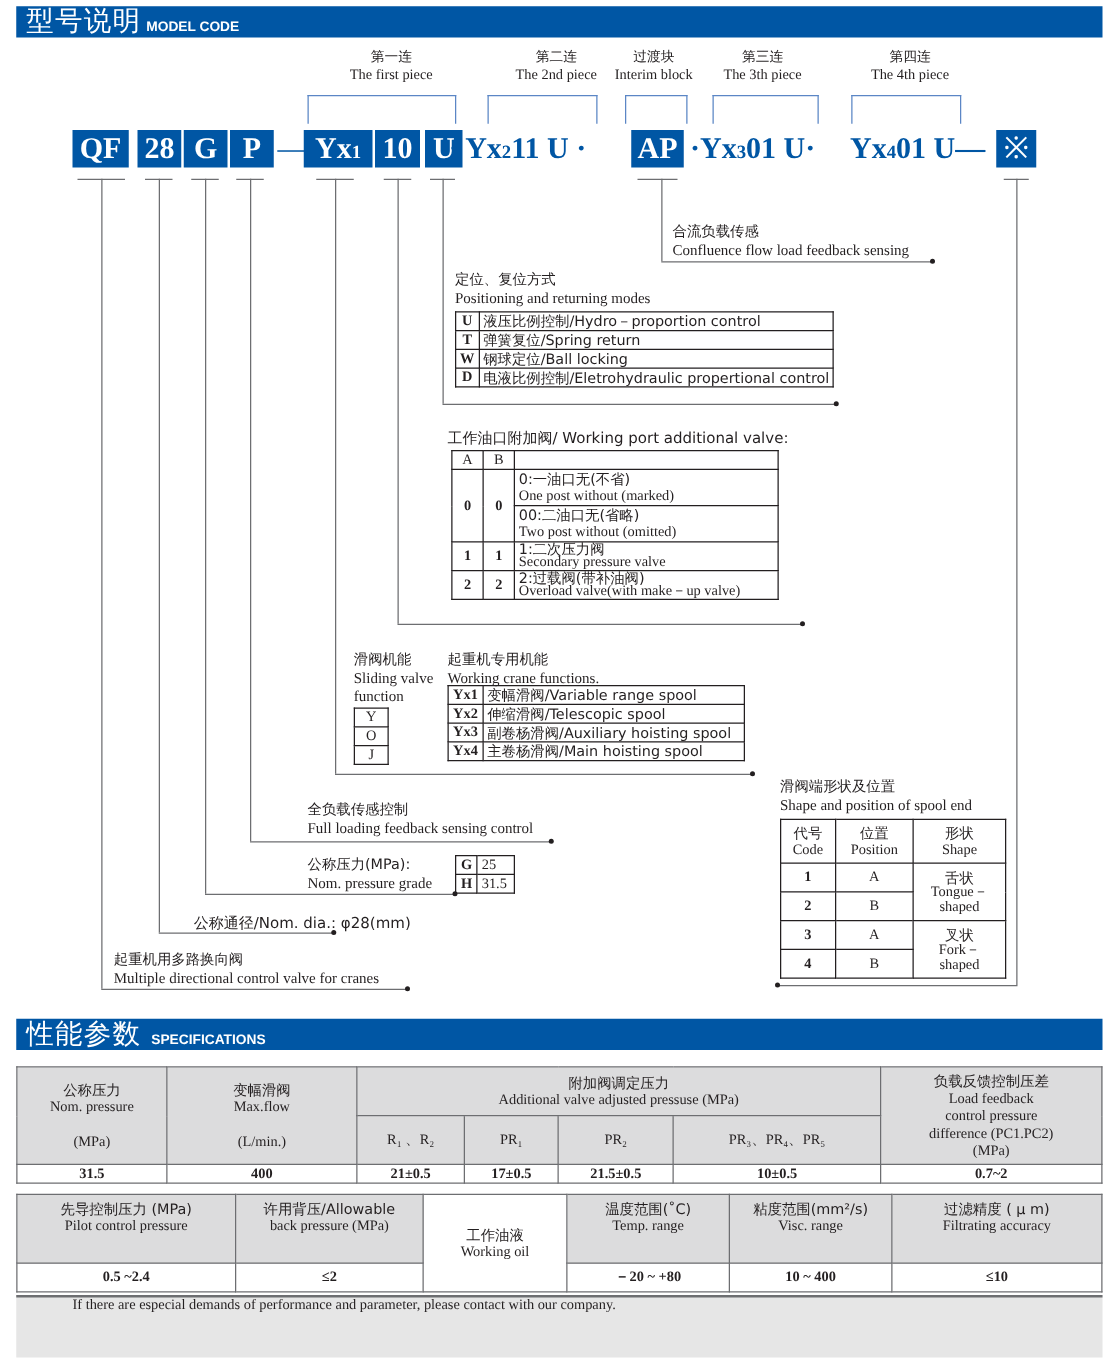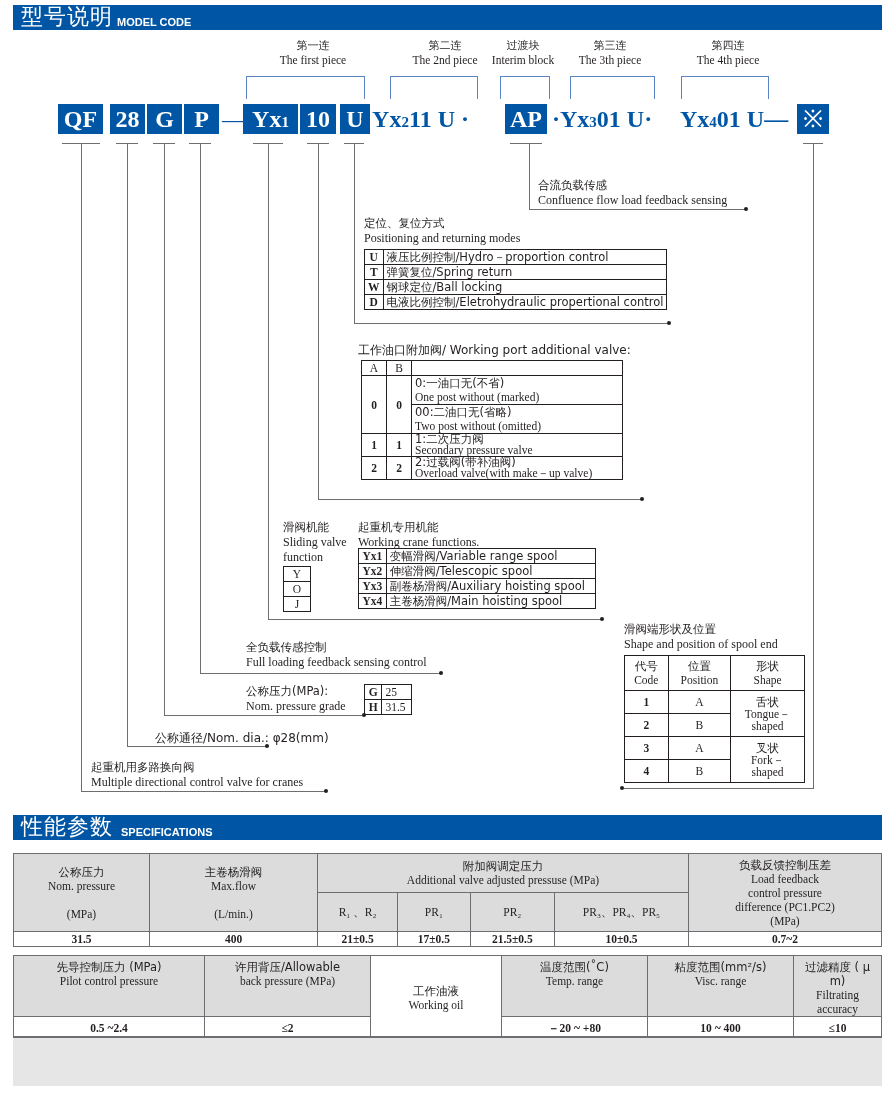--- a/index.html
+++ b/index.html
@@ -17,21 +17,21 @@
   .vline{position:absolute;width:1px;background:#6d6e71;}
   .hline{position:absolute;height:1px;background:#6d6e71;}
   .dot{position:absolute;width:4px;height:4px;border-radius:2px;background:#231f20;}
   .lbl{position:absolute;font-size:12px;line-height:15px;white-space:nowrap;}
   .lbl .c{font-family:"DejaVu Sans",sans-serif;font-size:11.5px;}
   table.t{position:absolute;border-collapse:collapse;font-size:11.5px;}
   table.t td{border:1px solid #231f20;padding:0 3px;line-height:14px;white-space:nowrap;}
   table.t td.k{font-weight:bold;text-align:center;}
   .cn{font-family:"DejaVu Sans",sans-serif;}
   table.spec{position:absolute;border-collapse:collapse;font-size:11.5px;text-align:center;}
-  table.spec td{border:1px solid #6d6e71;padding:0 10px;line-height:14px;}
+  table.spec td{border:1px solid #6d6e71;padding:0 2px;line-height:14px;}
   table.spec td.g{background:#dcdcdd;}
   table.spec td.v{font-weight:bold;background:#fff;}
   .note{position:absolute;left:13px;top:1036px;width:869px;height:48px;background:#e6e6e6;border-top:2px solid #6d6e71;font-size:11.5px;line-height:13px;}
 </style>
 </head>
 <body>
 
 <div class="band" style="top:5px;">
   <span class="cn">型号说明</span>
   <span class="en" style="left:104px;">MODEL CODE</span>
@@ -316,21 +316,21 @@
 
 <table class="spec" style="left:13px;top:853px;width:869px;">
   <tbody>
       <tr>
     <td class="g" rowspan="2" style="width:115px;height:76px;">
           <div class="cn">公称压力</div>
           <div>Nom. pressure</div>
           <div style="margin-top:14px;">(MPa)</div>
         </td>
     <td class="g" rowspan="2" style="width:147px;">
-          <div class="cn">主卷杨滑阀</div>
+          <div class="cn">变幅滑阀</div>
           <div>Max.flow</div>
           <div style="margin-top:14px;">(L/min.)</div>
         </td>
     <td class="g" colspan="4" style="height:38px;">
           <div class="cn">附加阀调定压力</div>
           <div>Additional valve adjusted pressuse (MPa)</div>
         </td>
     <td class="g" rowspan="2" style="width:172px;">
           <div class="cn">负载反馈控制压差</div>
           <div>Load feedback</div>
@@ -389,13 +389,14 @@
     <td class="v" style="height:22px;">0.5 ~2.4</td>
     <td class="v">≤2</td>
     <td class="v">－20 ~ +80</td>
     <td class="v">10 ~ 400</td>
     <td class="v">≤10</td>
   </tr>
 </tbody>
   </table>
 
 <div class="note">
+  <div style="padding-left:45px;">If there are especial demands of performance and parameter, please contact with our company.</div>
 </div>
 
 </body></html>

